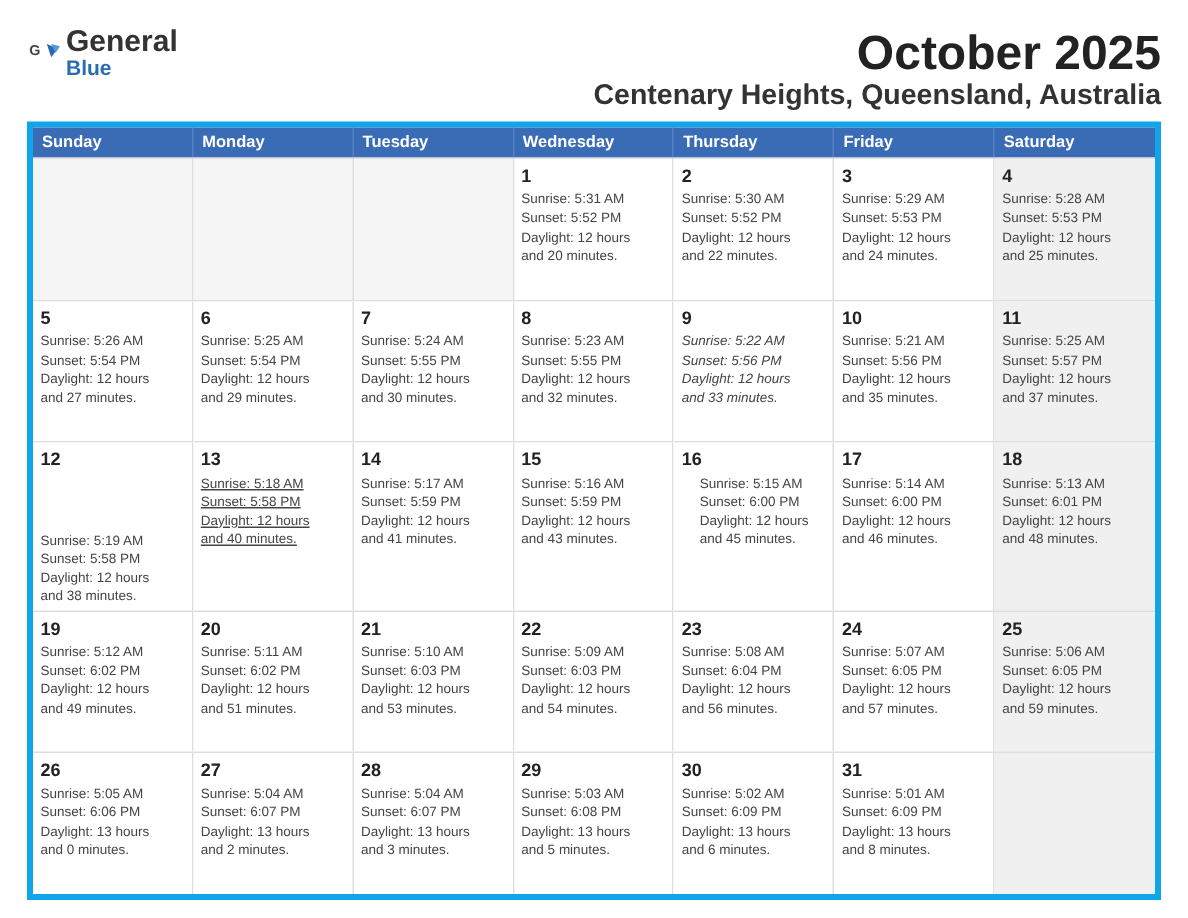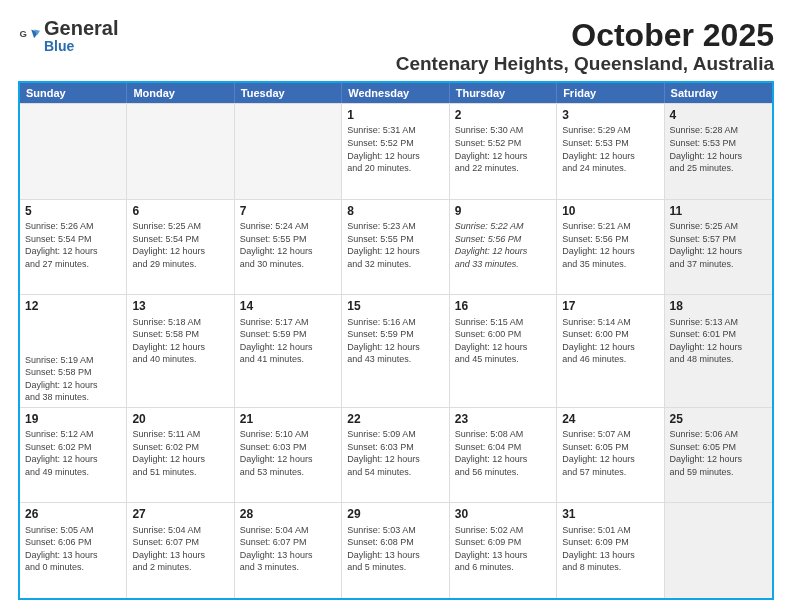--- a/index.html
+++ b/index.html
@@ -43,21 +43,21 @@
     }
     .subtitle {
       font-size: 19px;
       color: #333;
       font-weight: bold;
     }
     .calendar {
       flex: 1;
       display: flex;
       flex-direction: column;
-      border: 2px solid #0ea5e9;
+      border: 4px solid #0ea5e9;
     }
     .cal-header {
       display: grid;
       grid-template-columns: repeat(7, 1fr);
       background: #3a6bb5;
     }
     .cal-header-cell {
       color: #fff;
       font-size: 11px;
       font-weight: bold;
@@ -226,42 +226,42 @@
         <div class="cal-row">
           <div class="cal-cell">
             <span class="day-num">12</span>
             <div class="cell-text" style="white-space: pre-line; margin-top: 39px;">Sunrise: 5:19 AM
 Sunset: 5:58 PM
 Daylight: 12 hours
 and 38 minutes.</div>
           </div>
           <div class="cal-cell">
             <span class="day-num">13</span>
-            <div class="cell-text" style="white-space: pre-line;">Sunrise: 5:18 AM
+            <div class="cell-text" style="white-space: pre-line; text-decoration: underline;">Sunrise: 5:18 AM
 Sunset: 5:58 PM
 Daylight: 12 hours
 and 40 minutes.</div>
           </div>
           <div class="cal-cell">
             <span class="day-num">14</span>
             <div class="cell-text" style="white-space: pre-line;">Sunrise: 5:17 AM
 Sunset: 5:59 PM
 Daylight: 12 hours
 and 41 minutes.</div>
           </div>
           <div class="cal-cell">
             <span class="day-num">15</span>
             <div class="cell-text" style="white-space: pre-line;">Sunrise: 5:16 AM
 Sunset: 5:59 PM
 Daylight: 12 hours
 and 43 minutes.</div>
           </div>
           <div class="cal-cell">
             <span class="day-num">16</span>
-            <div class="cell-text" style="white-space: pre-line;">Sunrise: 5:15 AM
+            <div class="cell-text" style="white-space: pre-line; margin-left: 12px;">Sunrise: 5:15 AM
 Sunset: 6:00 PM
 Daylight: 12 hours
 and 45 minutes.</div>
           </div>
           <div class="cal-cell">
             <span class="day-num">17</span>
             <div class="cell-text" style="white-space: pre-line;">Sunrise: 5:14 AM
 Sunset: 6:00 PM
 Daylight: 12 hours
 and 46 minutes.</div>

